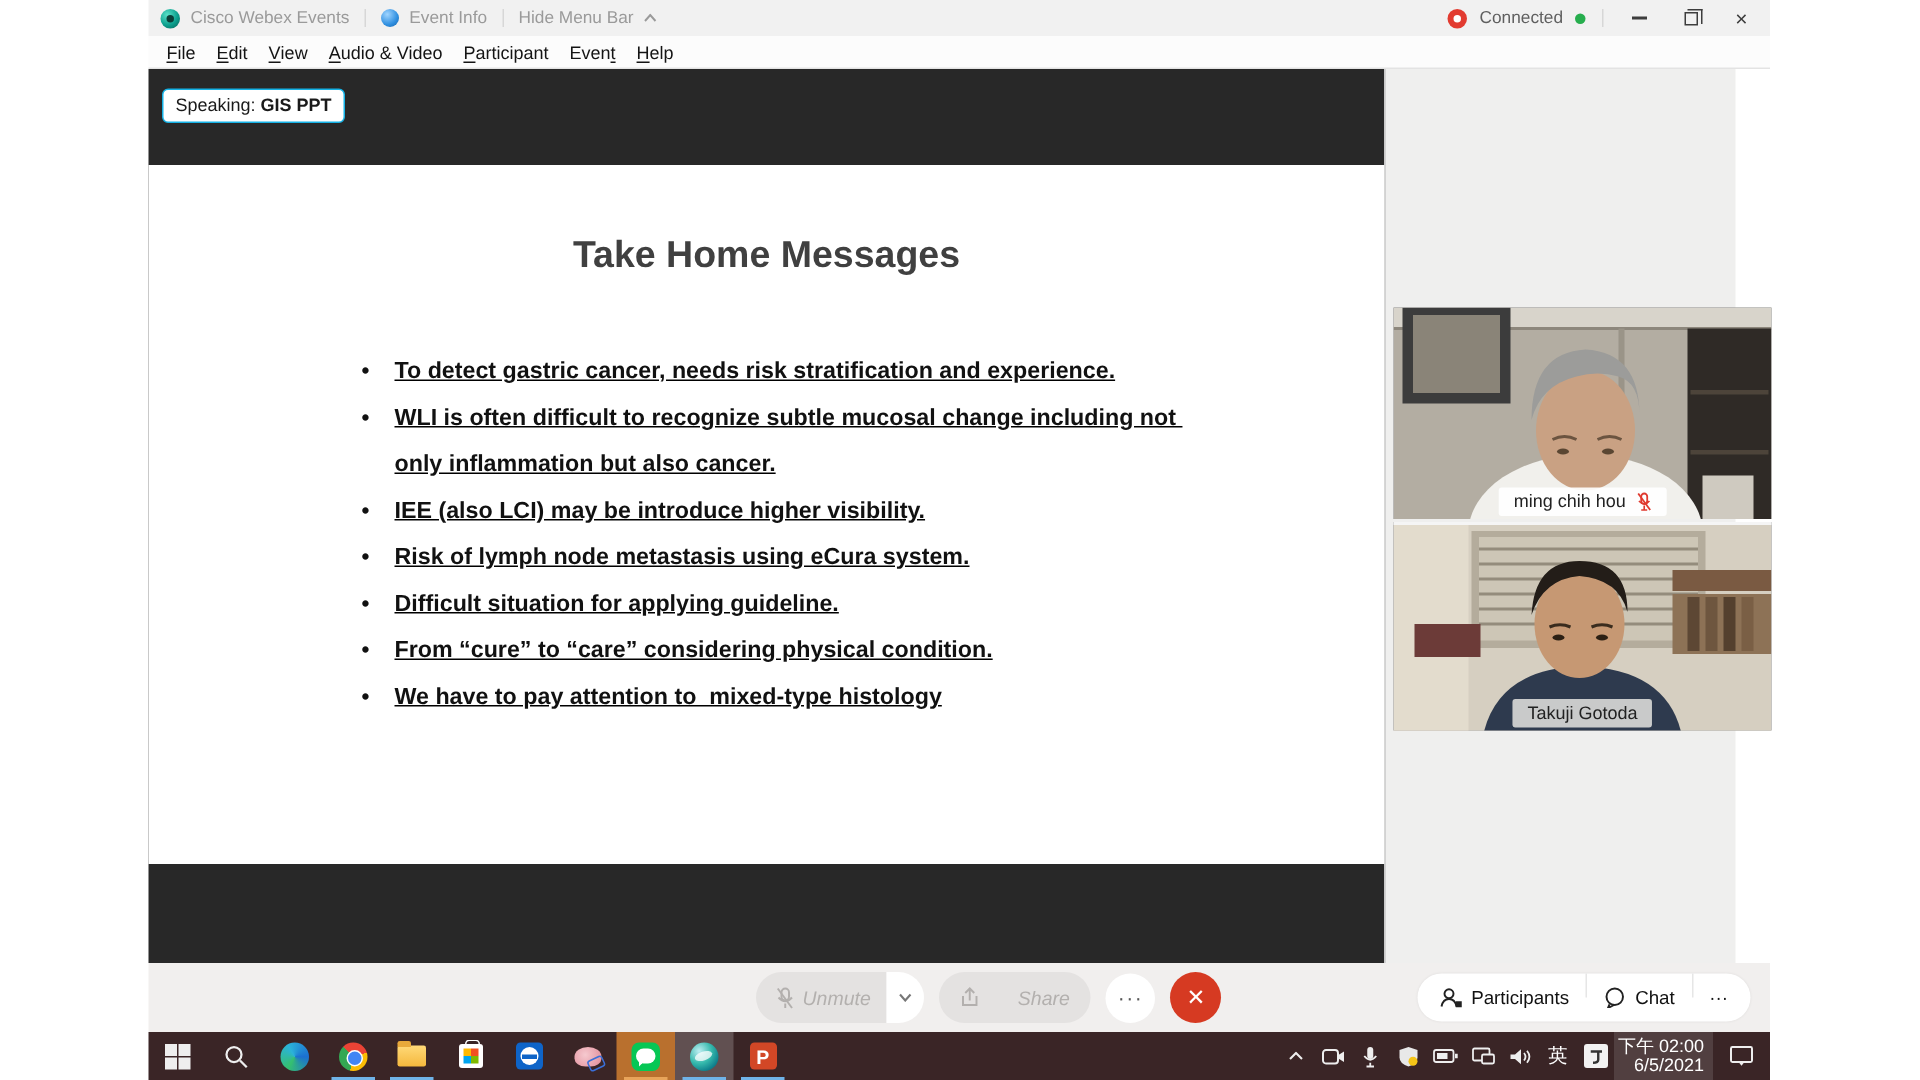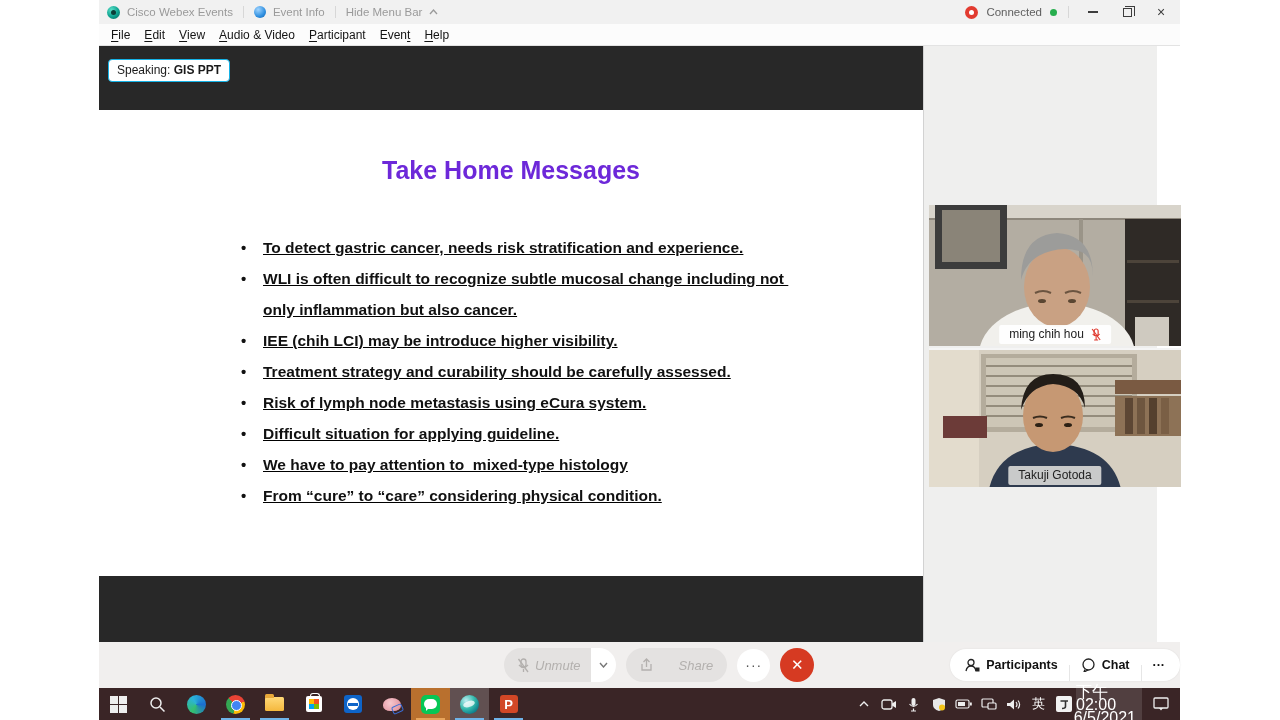--- a/index.html
+++ b/index.html
@@ -39,21 +39,21 @@
 
   
   .content { position:absolute; left:0; top:46px; width:100%; height:596px; }
   .stage { position:absolute; left:0; top:0; width:824px; height:596px; background:#282828; }
   .speaking-badge { position:absolute; left:9px; top:13px; background:#ffffff; border:1.6px solid #14b2e6;
                     border-radius:4px; padding:3px 8px 4px; font-size:12px; color:#1a1a1a; white-space:nowrap; }
   .speaking-badge b { font-weight:700; }
 
   .slide { position:absolute; left:0; top:64px; width:824px; height:466px; background:#ffffff; }
   .slide-title { position:absolute; left:0; top:46px; width:100%; text-align:center;
-                 font-size:25px; font-weight:700; color:#6d28d9; letter-spacing:0; }
+                 font-size:25px; font-weight:700; color:#404040; letter-spacing:0; }
   .bullets { position:absolute; left:140px; top:122px; width:552px; list-style:none;text-decoration:underline; }
   .bullets li { position:relative; padding-left:24px; font-size:15.5px; font-weight:700; color:#111;
                 line-height:31px; white-space:pre-wrap; }
   .bullets li::before { content:"•"; position:absolute; left:2px; top:0; font-size:15px; }
 
   
   .panel { position:absolute; left:824px; top:0; width:234px; height:596px; background:#efefee;
            border-left:1px solid #d2d2d2; }
   .video { position:absolute; left:5px; width:252px; overflow:hidden; background:#888; }
   .video-1 { top:159px; height:141px; }
@@ -71,39 +71,39 @@
           color:#b3b0ae; font-size:13px; }
   .pill .lbl { margin-left:6px;font-style:italic; }
   .unmute-main { border-radius:17px 0 0 17px; padding:0 10px 0 13px; }
   .unmute-chev { width:25px; height:34px; background:#ffffff; border-radius:0 17px 17px 0;
                  display:flex; align-items:center; justify-content:center; }
   .share-pill { padding:0 14px;gap:20px; }
   .circle-btn { width:33px; height:33px; border-radius:50%; background:#ffffff; display:flex;
                 align-items:center; justify-content:center; color:#555; font-size:14px; letter-spacing:1px; }
   .close-btn { width:34px; height:34px; border-radius:50%; background:#d63a22; color:#fff;
                display:flex; align-items:center; justify-content:center; font-size:15px; }
-  .right-pill { position:absolute; right:0; top:7px; height:32px; background:#ffffff; border-radius:16px;
-                display:flex; align-items:flex-end; padding:0 4px; font-size:12.5px; color:#111;
-                box-shadow:0 0 2px rgba(0,0,0,.08);font-weight:bold; }
+  .right-pill { position:absolute; right:13px; top:7px; height:32px; background:#ffffff; border-radius:16px;
+                display:flex; align-items:flex-start; padding:0 4px; font-size:12.5px; color:#111;
+                box-shadow:0 0 2px rgba(0,0,0,.08); }
   .rp-seg { display:flex; align-items:center; gap:6px; padding:0 11px; height:100%; }
   .rp-div { width:1px; height:16px; background:#e6e6e6; }
 
   
   .taskbar { position:absolute; left:0; top:688px; width:100%; height:32px; background:#3a2526;
              display:flex; align-items:stretch; }
   .tb-cell { width:39px; display:flex; align-items:center; justify-content:center; position:relative; }
   .tb-cell.run::after { content:""; position:absolute; bottom:0; left:5px; right:5px; height:2px; background:#6fb3e8; }
   .cell-line { background:#b9702e; }
   .cell-line::after { background:#e8a45a !important; }
   .cell-webex { background:rgba(255,255,255,.20); }
   .tray { margin-left:auto; display:flex; align-items:stretch; }
   .tray-cell { width:25px; display:flex; align-items:center; justify-content:center; color:#eee; }
   .clock-cell { width:66px; background:rgba(255,255,255,.12); display:flex; flex-direction:column;
                 align-items:flex-end; justify-content:center; padding-right:6px;
-                font-size:16px; line-height:13px; color:#fff; }
+                font-size:12px; line-height:13px; color:#fff; }
   .notif-cell { width:38px; display:flex; align-items:center; justify-content:center; }
   .ime-en { font-size:13px; color:#fff; }
   .ime-box { width:16px; height:16px; background:#f2f2f2; border-radius:2px; display:flex;
              align-items:center; justify-content:center; }
 
   
   .ic-start { width:17px; height:17px; display:grid; grid-template-columns:8px 8px; grid-gap:1px; }
   .ic-start span { background:#eee; width:8px; height:8px; }
   .ic-edge { width:19px; height:19px; border-radius:50%;
     background:conic-gradient(from 210deg, #35c06f, #2bb3d9, #1b6fd0, #35c06f); }
@@ -212,26 +212,25 @@
       <div class="speaking-badge">
         <span>Speaking:</span>
         <b>GIS PPT</b>
       </div>
 
       <div class="slide">
         <div class="slide-title">Take Home Messages</div>
         <ul class="bullets">
           <li>To detect gastric cancer, needs risk stratification and experience.</li>
           <li>WLI is often difficult to recognize subtle mucosal change including not only inflammation but also cancer.</li>
-          <li>IEE (chih LCI) may be introduce higher visibility.</li>
-          <li>Treatment strategy and curability should be carefully assessed.</li>
+          <li>IEE (also LCI) may be introduce higher visibility.</li>
           <li>Risk of lymph node metastasis using eCura system.</li>
           <li>Difficult situation for applying guideline.</li>
+          <li>From “cure” to “care” considering physical condition.</li>
           <li>We have to pay attention to  mixed-type histology</li>
-          <li>From “cure” to “care” considering physical condition.</li>
         </ul>
       </div>
     </div>
 
     <div class="panel">
 
       <div class="video video-1">
         <svg width="252" height="141">
           <rect width="252" height="141" fill="#b3ada2"></rect>
           <rect width="252" height="14" fill="#d8d4cb"></rect>

